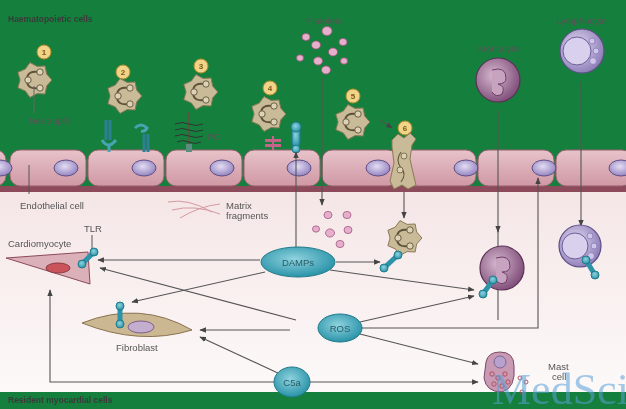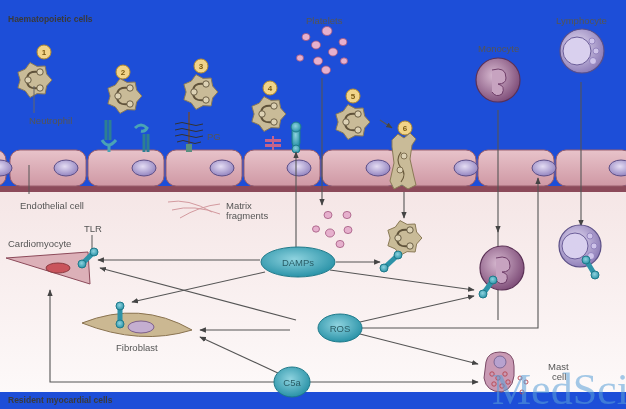--- a/index.html
+++ b/index.html
@@ -1,16 +1,16 @@
 <!DOCTYPE html>
 <html><head>
 <meta charset="utf-8">
 <style>
   html,body{margin:0;padding:0;background:#fff;}
-  #stage{position:relative;width:626px;height:409px;overflow:hidden;background:#1d4ed8;font-family:"Liberation Sans",sans-serif;}
+  #stage{position:relative;width:626px;height:409px;overflow:hidden;background:#15803d;font-family:"Liberation Sans",sans-serif;}
   svg{position:absolute;left:0;top:0;}
   .lbl{font-family:"Liberation Sans",sans-serif;font-size:9.5px;fill:#555;}
   .hdr{font-family:"Liberation Sans",sans-serif;font-size:8.5px;font-weight:bold;fill:#3a3a3a;}
   .mol{font-family:"Liberation Sans",sans-serif;font-size:9.5px;fill:#2a5d66;}
   .num{font-family:"Liberation Sans",sans-serif;font-size:8px;font-weight:bold;fill:#7a5a12;}
   .wm{font-family:"Liberation Serif",serif;font-size:44px;fill:#5aa0d8;opacity:0.55;}
   .arrow{stroke:#555;stroke-width:1.1;fill:none;}
 </style>
 </head>
 <body>

